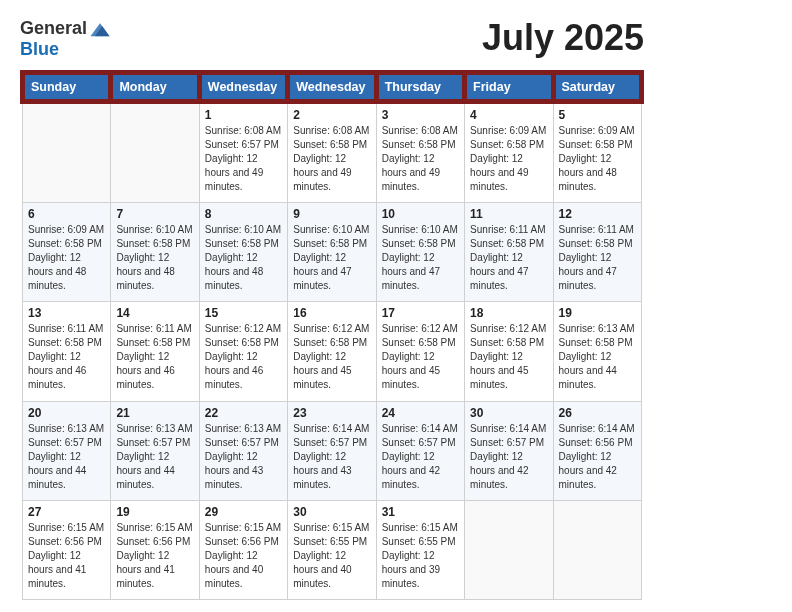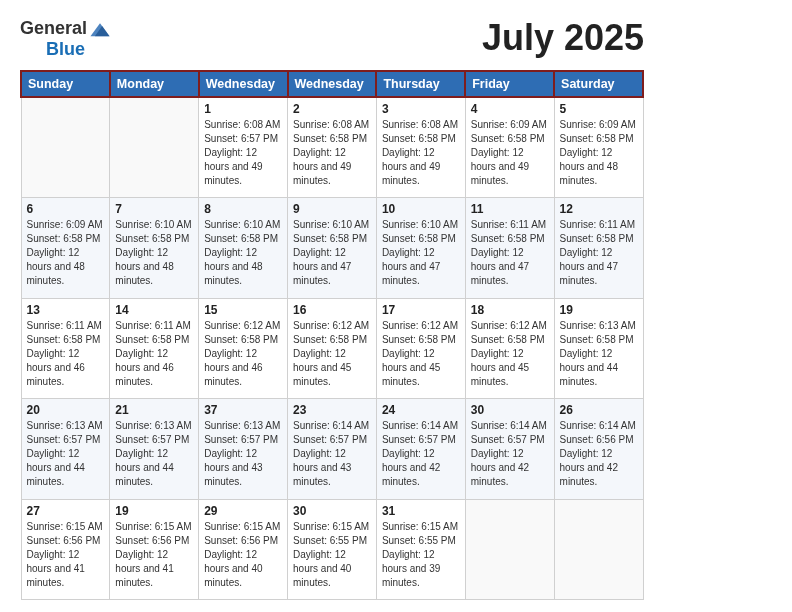--- a/index.html
+++ b/index.html
@@ -26,21 +26,21 @@
     .logo {
       display: flex;
       align-items: center;
     }
     .logo-text {
       font-size: 18px;
       font-weight: bold;
       line-height: 1.1;
     }
     .logo-general { color: #333; }
-    .logo-blue { color: #1a6eb5; margin-left: 26px; }
+    .logo-blue { color: #1a6eb5; }
     .logo-icon {
       width: 22px;
       height: 22px;
       margin-left: 2px;
     }
     .title-block {
       text-align: center;
     }
     .month-title {
       font-size: 36px;
@@ -59,21 +59,21 @@
       width: 100%;
       table-layout: fixed;
     }
     .calendar th {
       background: #2e6db4;
       color: #fff;
       text-align: left;
       padding: 5px 6px;
       font-size: 12.5px;
       font-weight: bold;
-      border: 2px solid #7f1d1d;
+      border: 5px solid #7f1d1d;
     }
     .calendar td {
       border: 1px solid #d0d0d0;
       vertical-align: top;
       padding: 4px 5px;
       font-size: 10px;
       color: #333;
       height: 82px;
     }
     .day-num {
@@ -213,21 +213,21 @@
         <tr class="row-alt">
           <td>
             <span class="day-num">20</span>
             <div class="day-info">Sunrise: 6:13 AM<br>Sunset: 6:57 PM<br>Daylight: 12 hours and 44 minutes.</div>
           </td>
           <td>
             <span class="day-num">21</span>
             <div class="day-info">Sunrise: 6:13 AM<br>Sunset: 6:57 PM<br>Daylight: 12 hours and 44 minutes.</div>
           </td>
           <td>
-            <span class="day-num">37</span>
+            <span class="day-num">22</span>
             <div class="day-info">Sunrise: 6:13 AM<br>Sunset: 6:57 PM<br>Daylight: 12 hours and 43 minutes.</div>
           </td>
           <td>
             <span class="day-num">23</span>
             <div class="day-info">Sunrise: 6:14 AM<br>Sunset: 6:57 PM<br>Daylight: 12 hours and 43 minutes.</div>
           </td>
           <td>
             <span class="day-num">24</span>
             <div class="day-info">Sunrise: 6:14 AM<br>Sunset: 6:57 PM<br>Daylight: 12 hours and 42 minutes.</div>
           </td>

